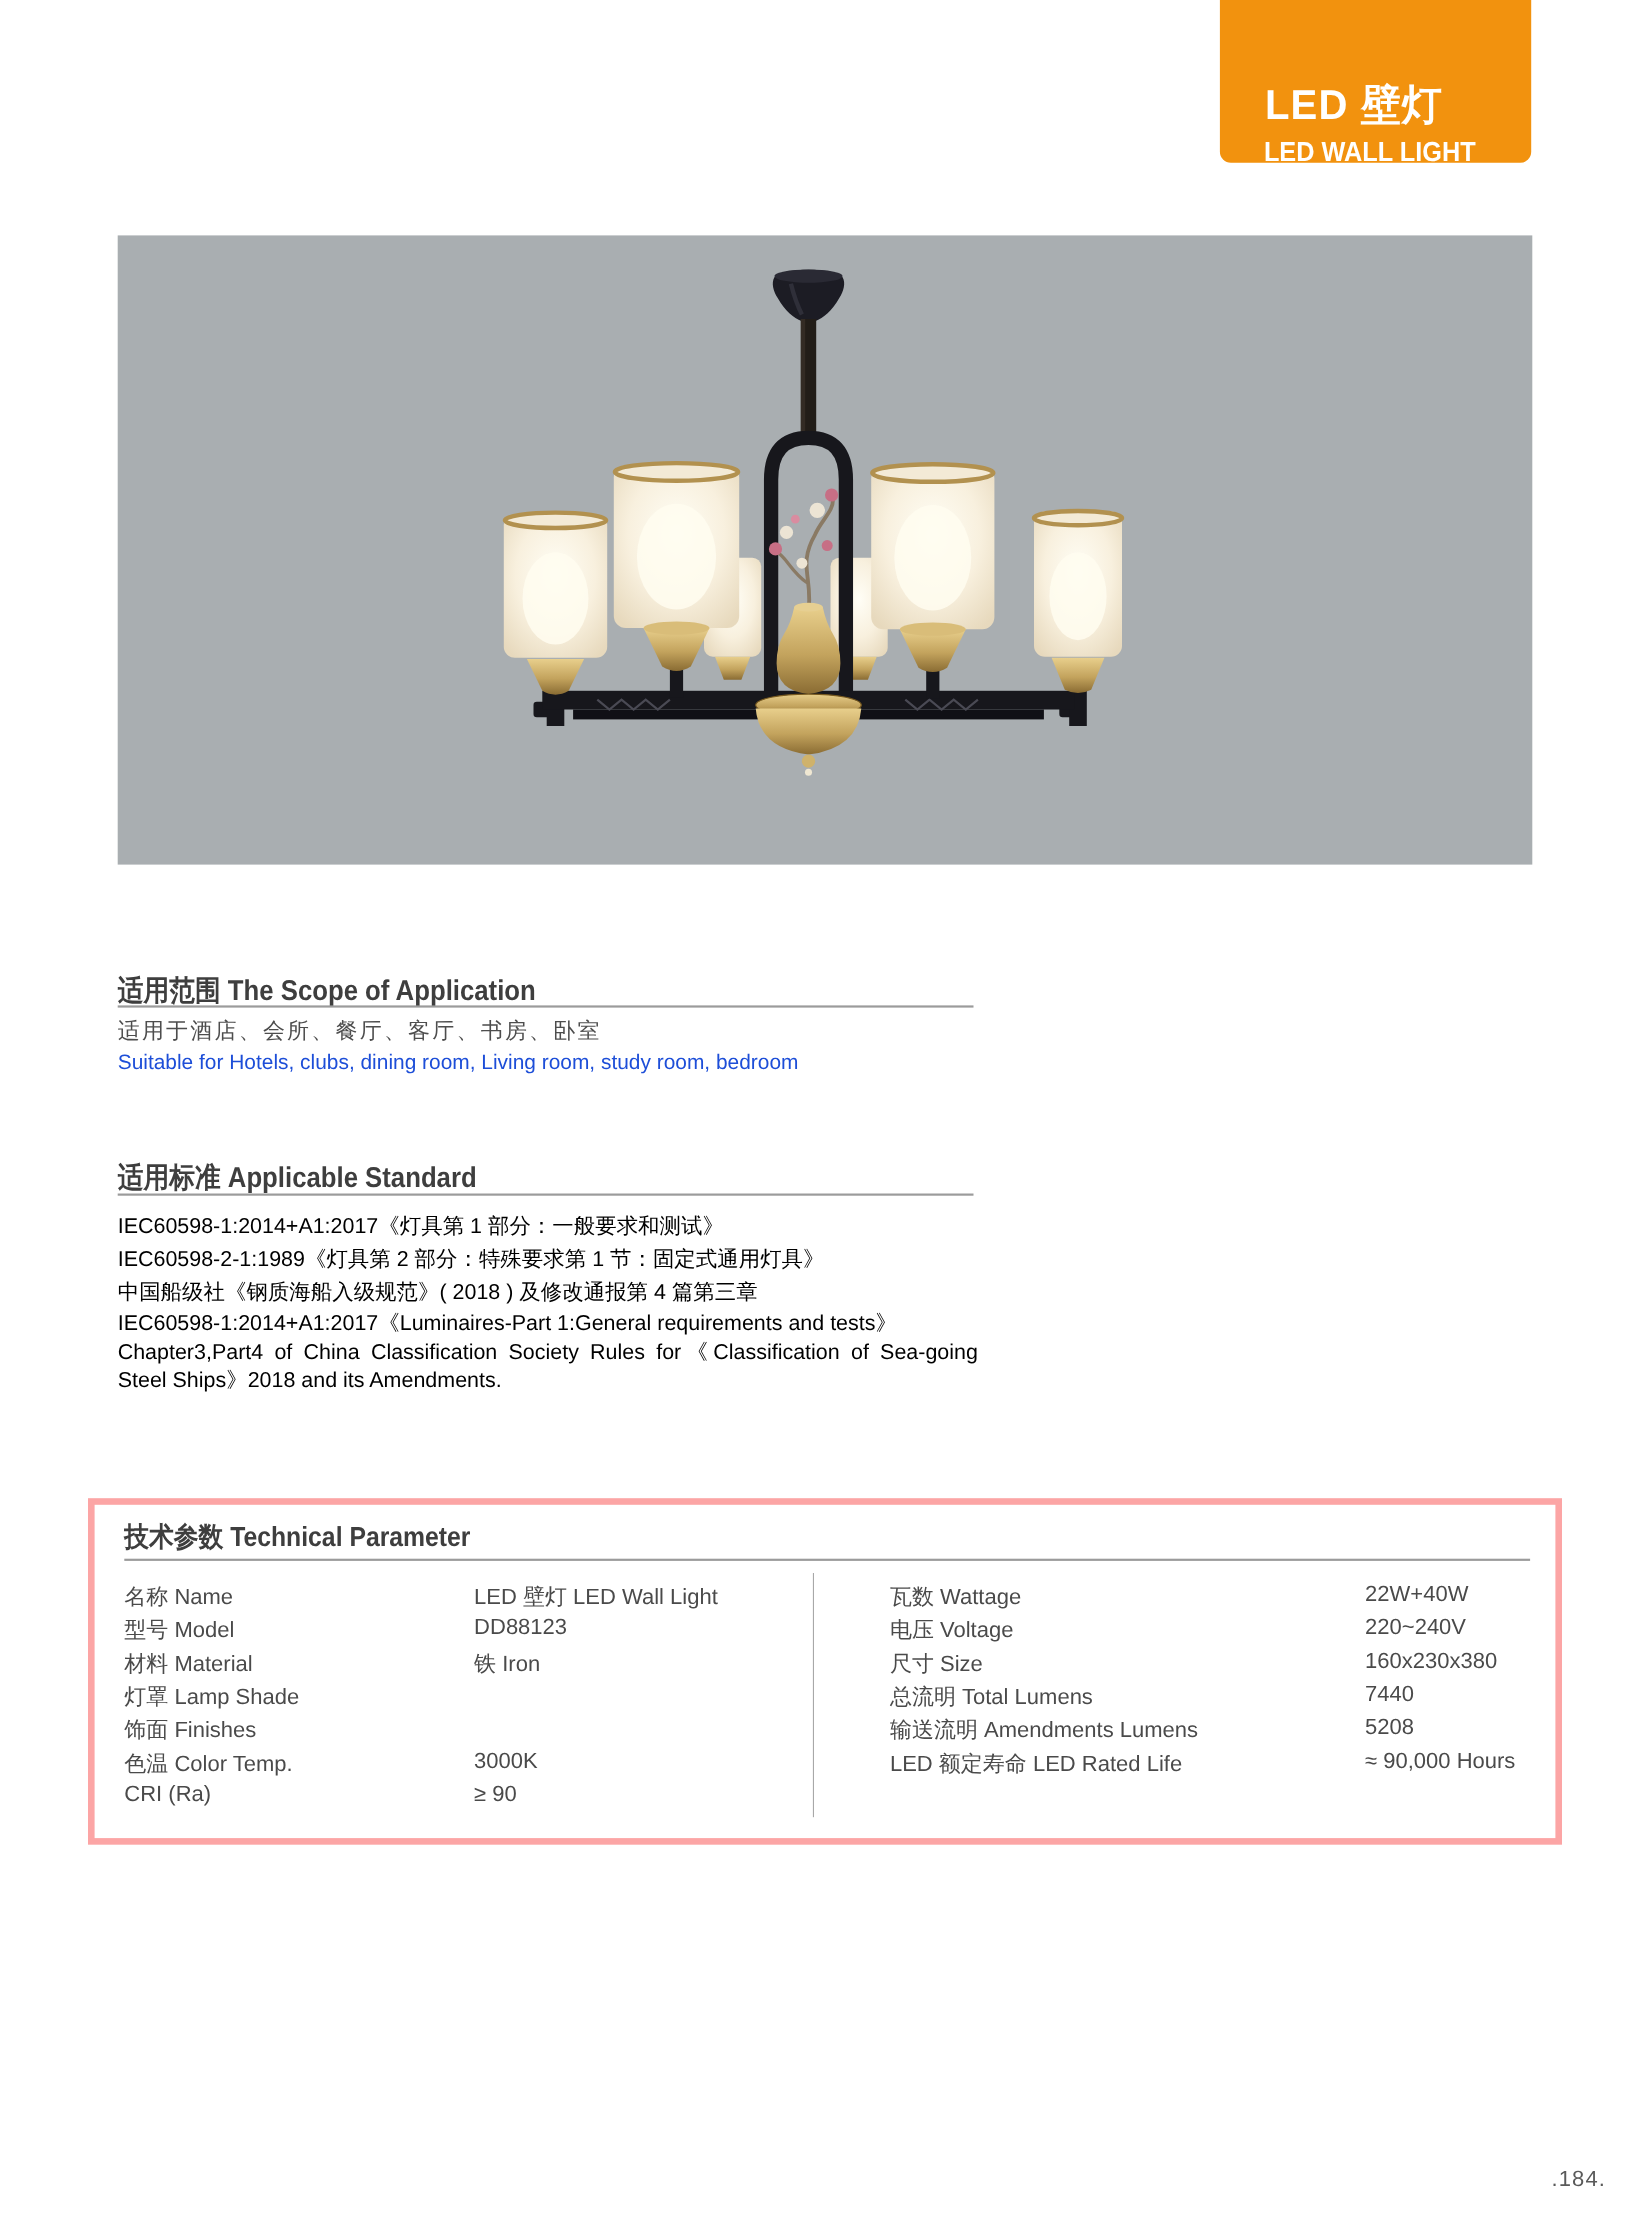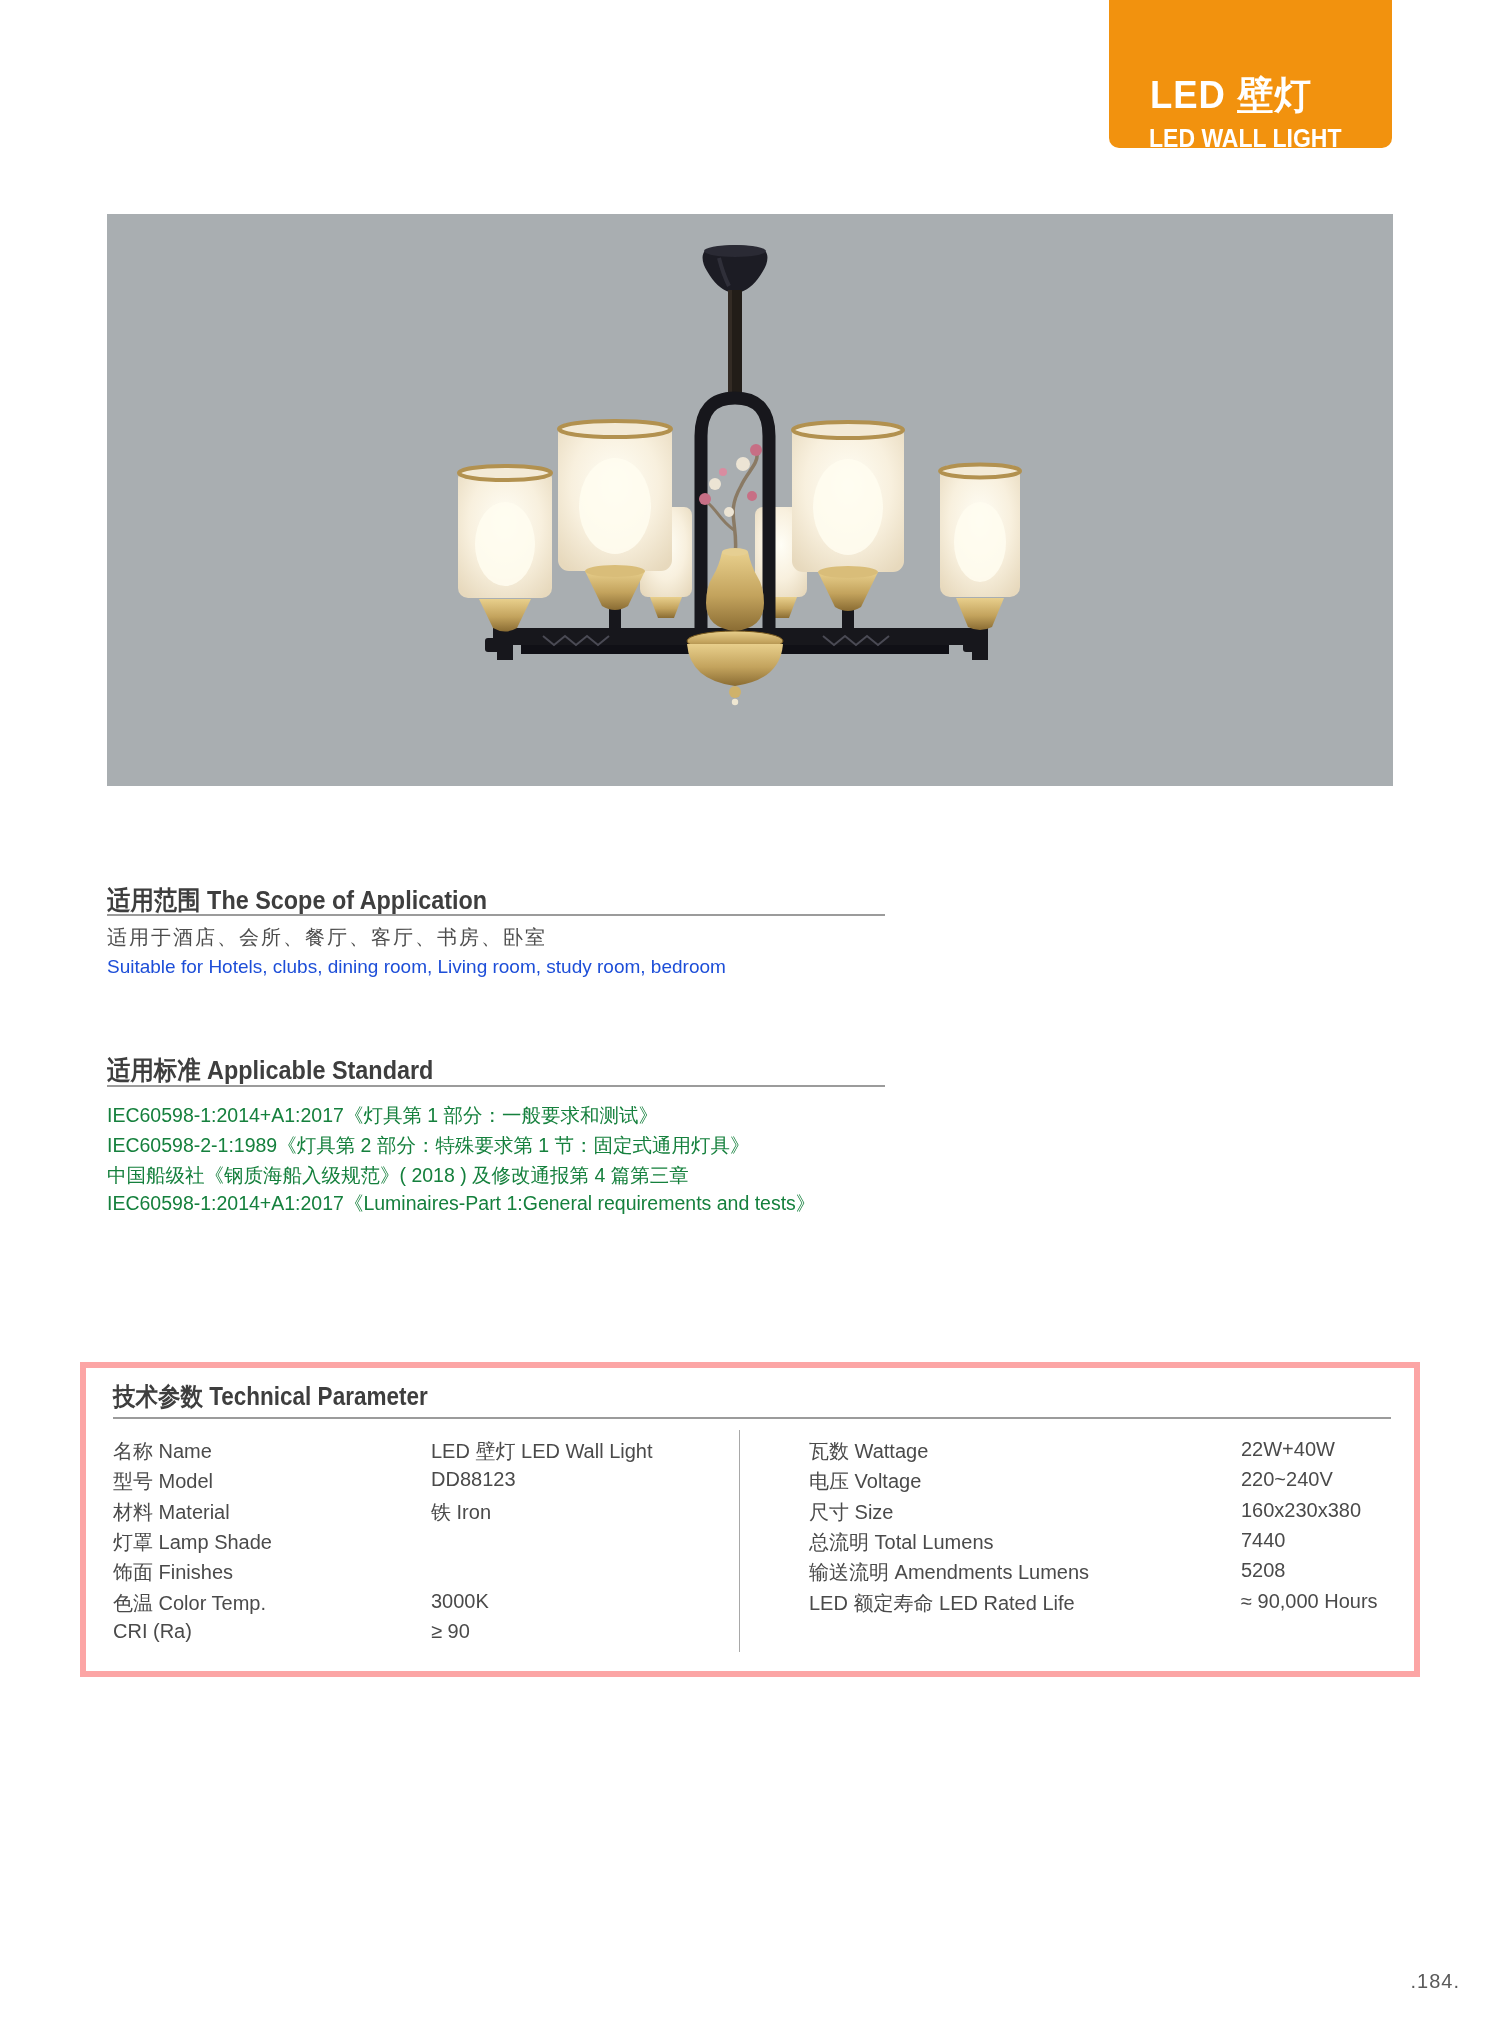--- a/index.html
+++ b/index.html
@@ -19,21 +19,21 @@
   .photo svg{display:block;}
 
   
   .sec-head{position:absolute;left:107px;color:#3e3e3e;font-size:26px;font-weight:bold;
             transform:scaleX(.9);transform-origin:left top;white-space:nowrap;letter-spacing:0px;}
   .rule{position:absolute;left:107px;height:2px;background:#9b9b9b;}
 
   .zh-body{position:absolute;left:107px;color:#4d4d4d;font-size:20px;letter-spacing:2px;white-space:nowrap;}
   .en-body{position:absolute;left:107px;color:#1d4ed8;font-size:19px;white-space:nowrap;}
 
-  .standards{position:absolute;left:107px;top:1100px;width:782px;color:#15803d;}
+  .standards{position:absolute;left:107px;top:1100px;width:782px;color:#000000;}
   .standards .ln{font-size:19.5px;line-height:30px;white-space:nowrap;}
   .standards .ln.wrap{white-space:normal;line-height:26px;text-align:justify;}
   .standards .ln.enln{line-height:26px;}
 
   
   .tech-box{position:absolute;left:80px;top:1362px;width:1328px;height:303px;
             border:6px solid #fca5a5;background:#ffffff;}
   .tech-head{position:absolute;left:27px;top:12px;color:#3e3e3e;font-size:25px;font-weight:bold;
              transform:scaleX(.9);transform-origin:left top;white-space:nowrap;}
   .tech-rule{position:absolute;left:27px;top:49px;width:1278px;height:2px;background:#9b9b9b;}
@@ -161,20 +161,21 @@
   <div class="zh-body" style="top:924px;">适用于酒店、会所、餐厅、客厅、书房、卧室</div>
   <div class="en-body" style="top:956px;">Suitable for Hotels, clubs, dining room, Living room, study room, bedroom</div>
 
   <div class="sec-head" style="top:1053px;">适用标准 Applicable Standard</div>
   <div class="rule" style="top:1085px;width:778px;"></div>
   <div class="standards">
     <div class="ln">IEC60598-1:2014+A1:2017《灯具第 1 部分：一般要求和测试》</div>
     <div class="ln">IEC60598-2-1:1989《灯具第 2 部分：特殊要求第 1 节：固定式通用灯具》</div>
     <div class="ln">中国船级社《钢质海船入级规范》( 2018 ) 及修改通报第 4 篇第三章</div>
     <div class="ln enln">IEC60598-1:2014+A1:2017《Luminaires-Part 1:General requirements and tests》</div>
+    <div class="ln wrap">Chapter3,Part4 of China Classification Society Rules for《Classification of Sea-going Steel Ships》2018 and its Amendments.</div>
   </div>
 
   <div class="tech-box">
     <div class="tech-head">技术参数 Technical Parameter</div>
     <div class="tech-rule"></div>
     <div class="tech-divider"></div>
 
     <div class="trow lcol" style="top:70px;">
         <span class="lab">名称 Name</span>
         <span class="val">LED 壁灯 LED Wall Light</span>

